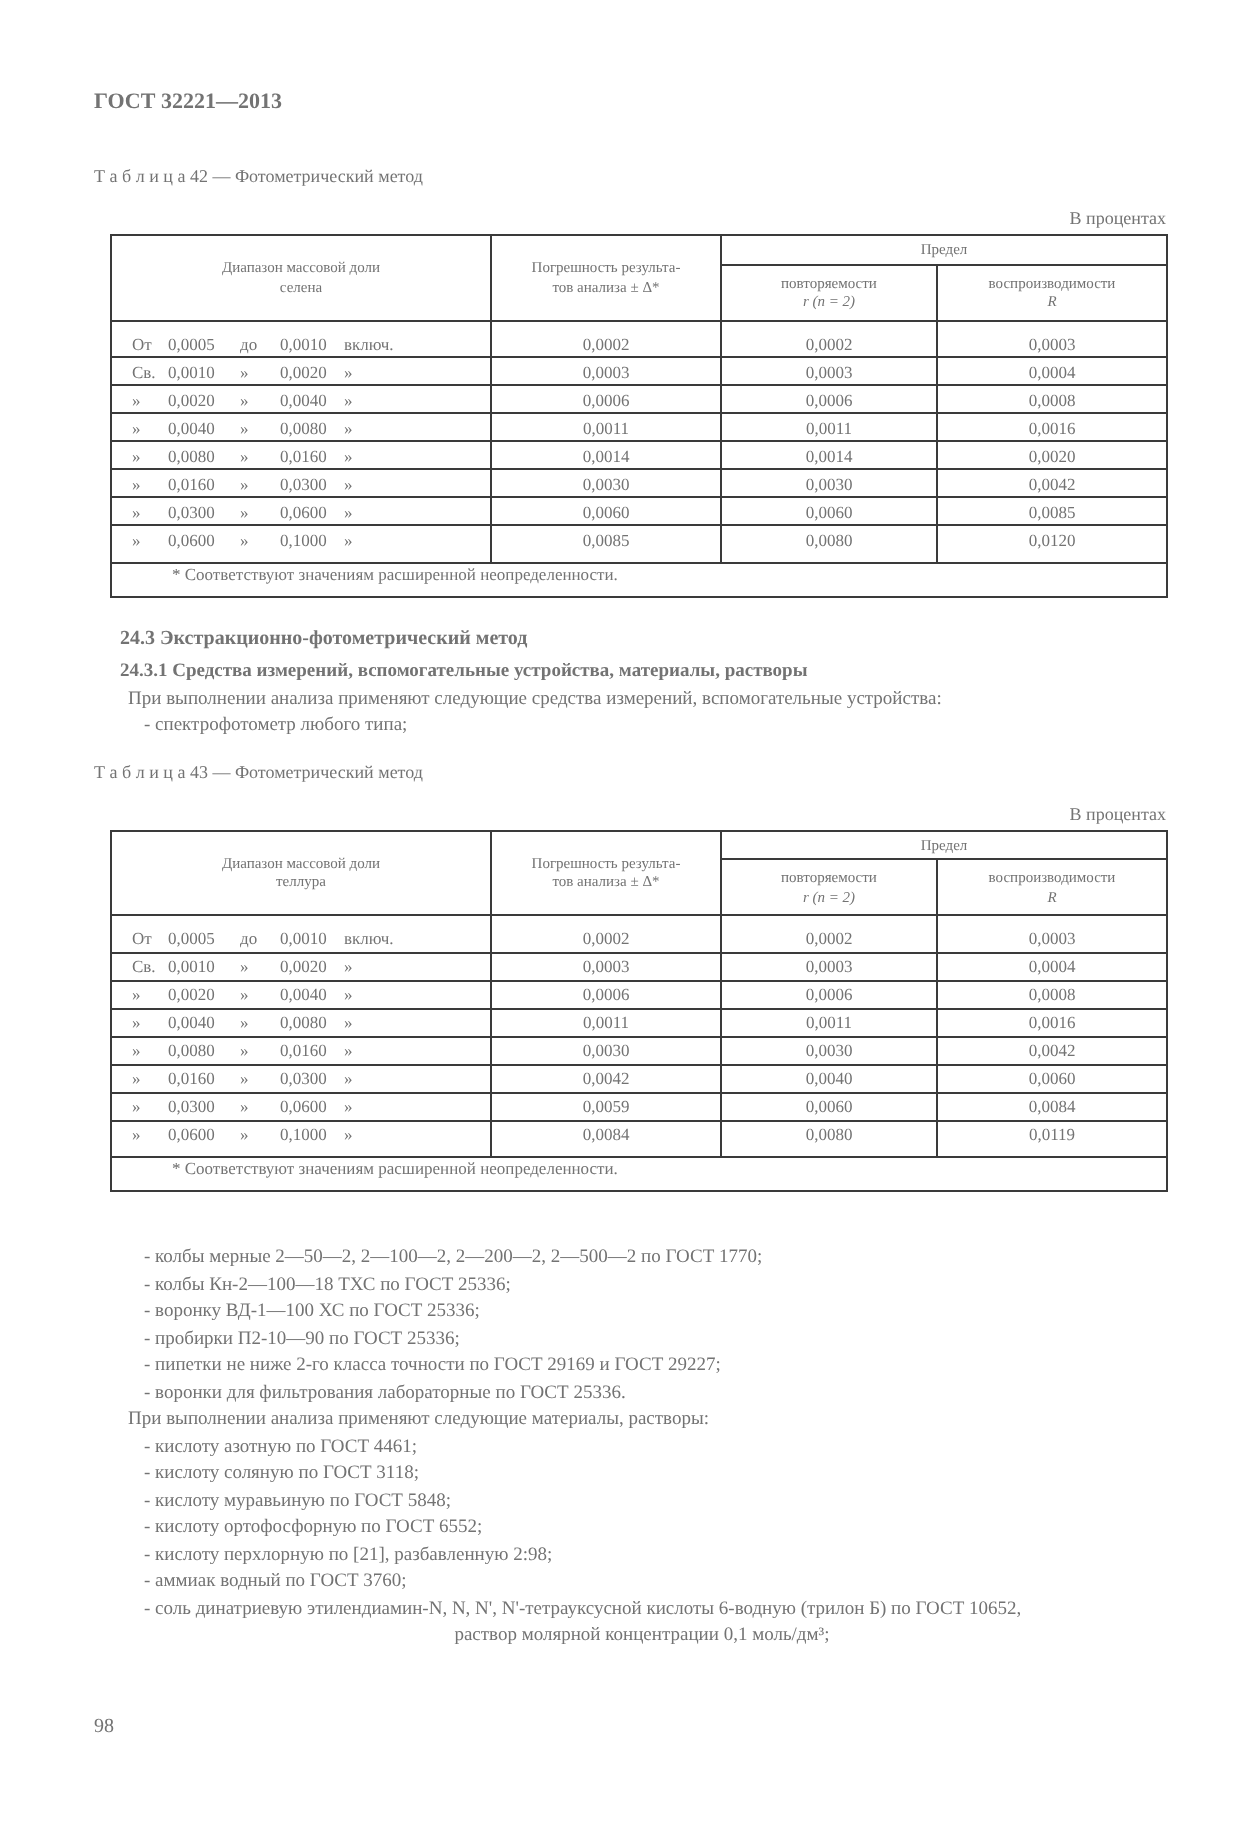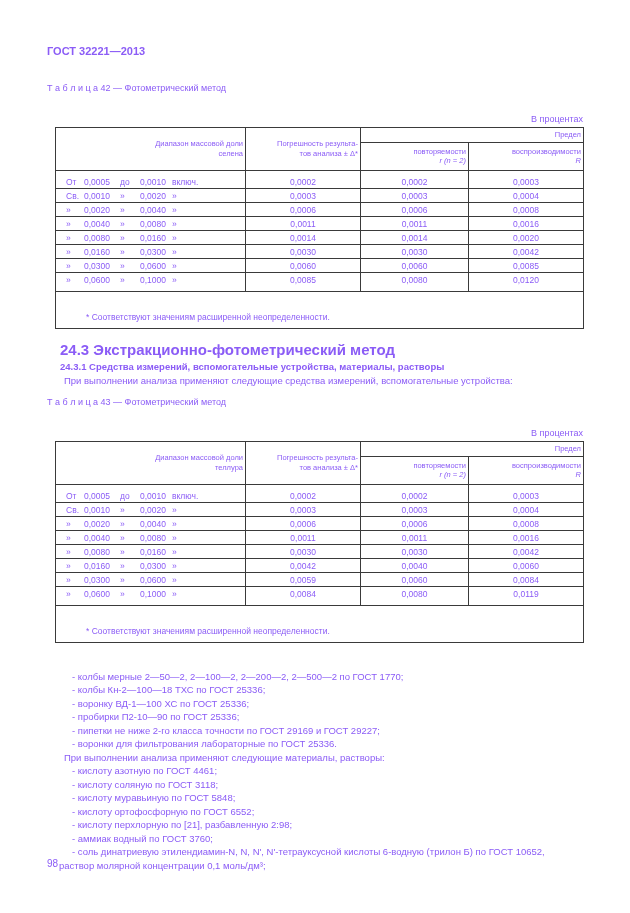--- a/index.html
+++ b/index.html
@@ -1,61 +1,61 @@
 <!DOCTYPE html>
 <html><head>
 <meta charset="utf-8">
 <style>
   * { margin:0; padding:0; box-sizing:border-box; }
   html,body { background:#ffffff; }
   .page {
     width:630px; height:913px; background:#ffffff; overflow:hidden;
-    font-family:Liberation Sans, sans-serif; color:#8b5cf6;
+    font-family:Liberation Serif, serif; color:#737373;
     padding:45px 47px 0 47px; position:relative;
   }
   .doc-code { font-weight:bold; font-size:11px; line-height:13px; }
 
   .caption { font-size:9px; line-height:12px; margin-top:24px; }
-  .unit-note { font-size:9px; line-height:12px; text-align:right; margin-top:19px; margin-bottom:2px; }
+  .unit-note { font-size:9px; line-height:12px; text-align:right; margin-top:9px; margin-bottom:2px; }
 
   table.gost {
     border-collapse:collapse; table-layout:fixed;
     width:528px; margin-left:8px; border:1px solid #3a3a3a;
   }
   table.gost th, table.gost td { border:1px solid #3a3a3a; }
   thead th {
     font-weight:normal; font-size:7.5px; line-height:9.5px;
-    text-align:right; vertical-align:middle; padding:4px 2px;
+    text-align:center; vertical-align:middle; padding:4px 2px;
   }
   thead th.limit { padding:2px; }
   .ital { font-style:italic; }
   tbody td {
     border-top:none; border-bottom:none;
     font-size:8.5px; line-height:10px; text-align:center;
     padding:1.5px 2px; vertical-align:top;
   }
   tbody tr.first td { padding-top:6px; }
   tbody tr.last  td { padding-bottom:6px; }
   td.c-range { text-align:left; padding-left:10px; }
   .rp1 { display:inline-block; width:18px; }
   .rv1 { display:inline-block; width:36px; }
   .rp2 { display:inline-block; width:20px; }
   .rv2 { display:inline-block; width:32px; }
   tfoot td {
     font-size:8.5px; line-height:10px;
-    padding:20px 4px 6px 30px; border:1px solid #3a3a3a;
-  }
-
-  .h-sec { font-weight:bold; font-size:15px; line-height:13.5px; margin:14px 0 0 13px; }
+    padding:0 4px 6px 30px; border:1px solid #3a3a3a;
+  }
+
+  .h-sec { font-weight:bold; font-size:10px; line-height:13.5px; margin:14px 0 0 13px; }
   .h-sub { font-weight:bold; font-size:9.5px; line-height:13.5px; margin:4px 0 0 13px; }
 
   .bodyline { font-size:9.5px; line-height:13.5px; margin-left:12px; }
   .ind-para { padding-left:5px; }
   .ind-item { padding-left:13px; }
-  .ind-cont { padding-left:0; }
+  .ind-cont { padding-left:0;text-align:center; }
 
   .materials { margin-top:27px; }
 
   .page-num { position:absolute; left:47px; top:858px; font-size:10px; }
 </style>
 </head>
 <body>
 
 <div class="page">
 
@@ -164,20 +164,21 @@
     <tfoot>
       <tr>
           <td colspan="4">* Соответствуют значениям расширенной неопределенности.</td>
         </tr>
     </tfoot>
   </table>
 
   <div class="h-sec">24.3 Экстракционно-фотометрический метод</div>
   <div class="h-sub">24.3.1 Средства измерений, вспомогательные устройства, материалы, растворы</div>
   <div class="bodyline ind-para">При выполнении анализа применяют следующие средства измерений, вспомогательные устройства:</div>
+  <div class="bodyline ind-item">- спектрофотометр любого типа;</div>
 
   <div class="caption" style="margin-top:9px;">Т а б л и ц а  43 — Фотометрический метод</div>
   <div class="unit-note">В процентах</div>
 
   <table class="gost">
     <colgroup>
         <col style="width:190px">
         <col style="width:115px">
         <col style="width:108px">
         <col style="width:115px">

